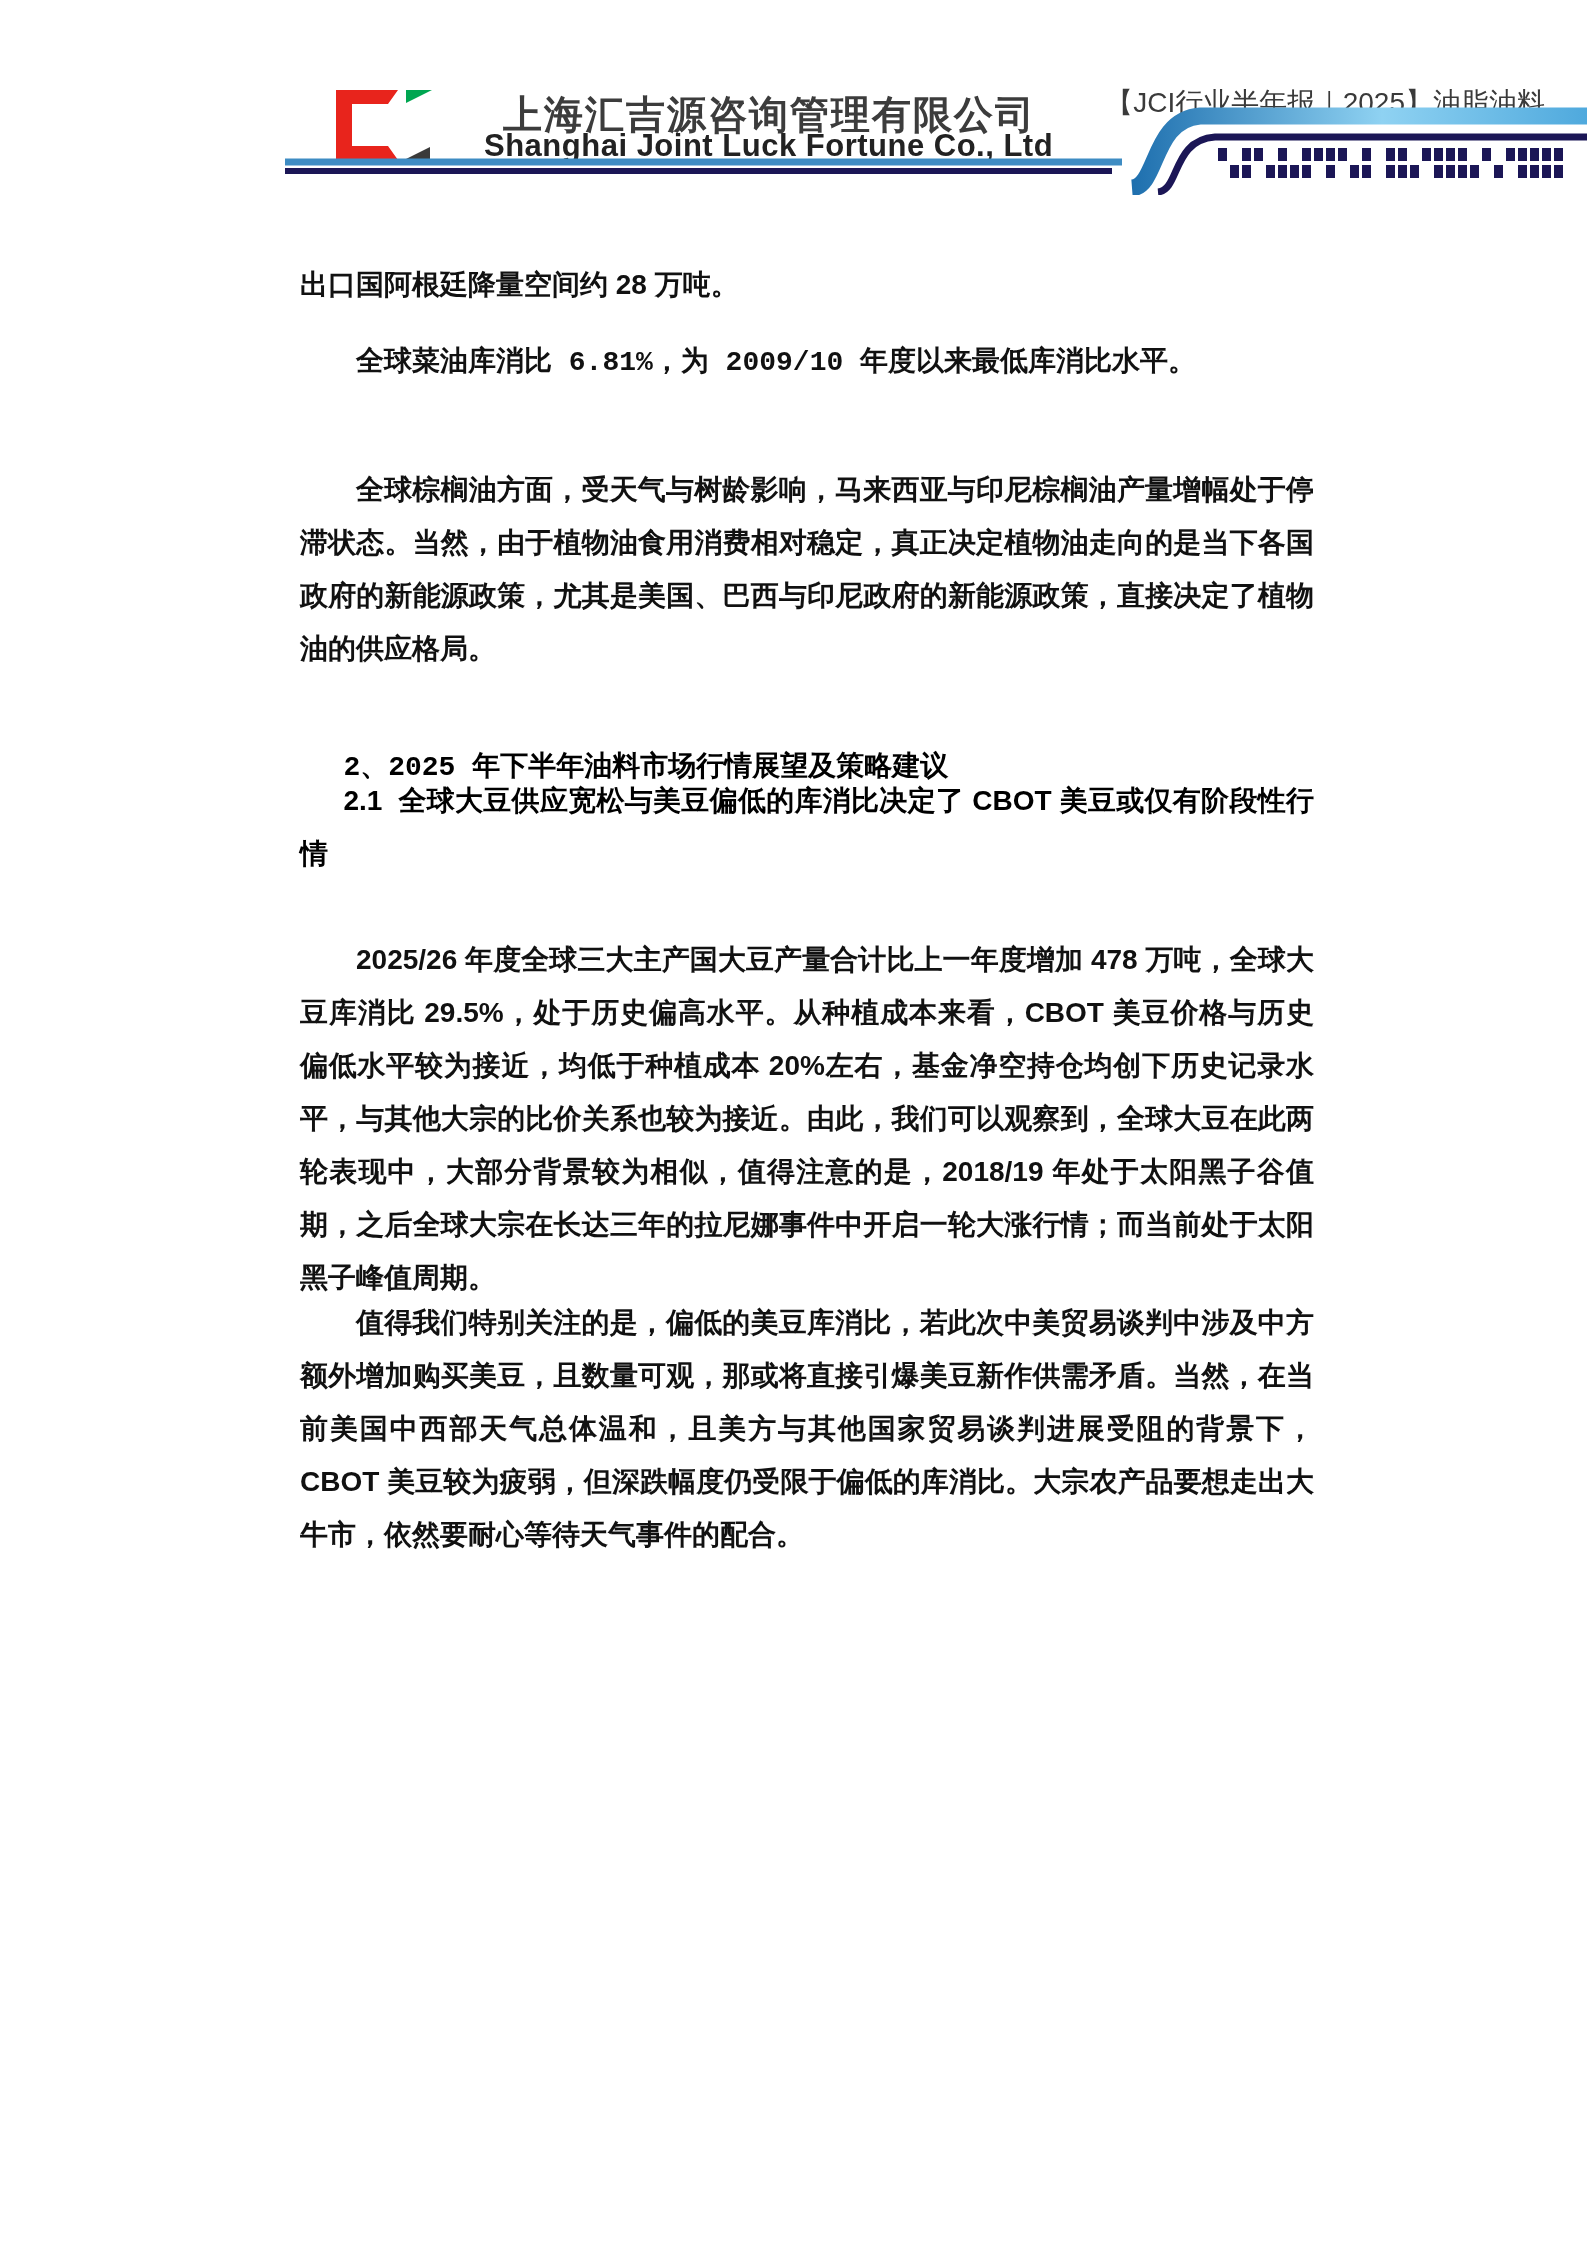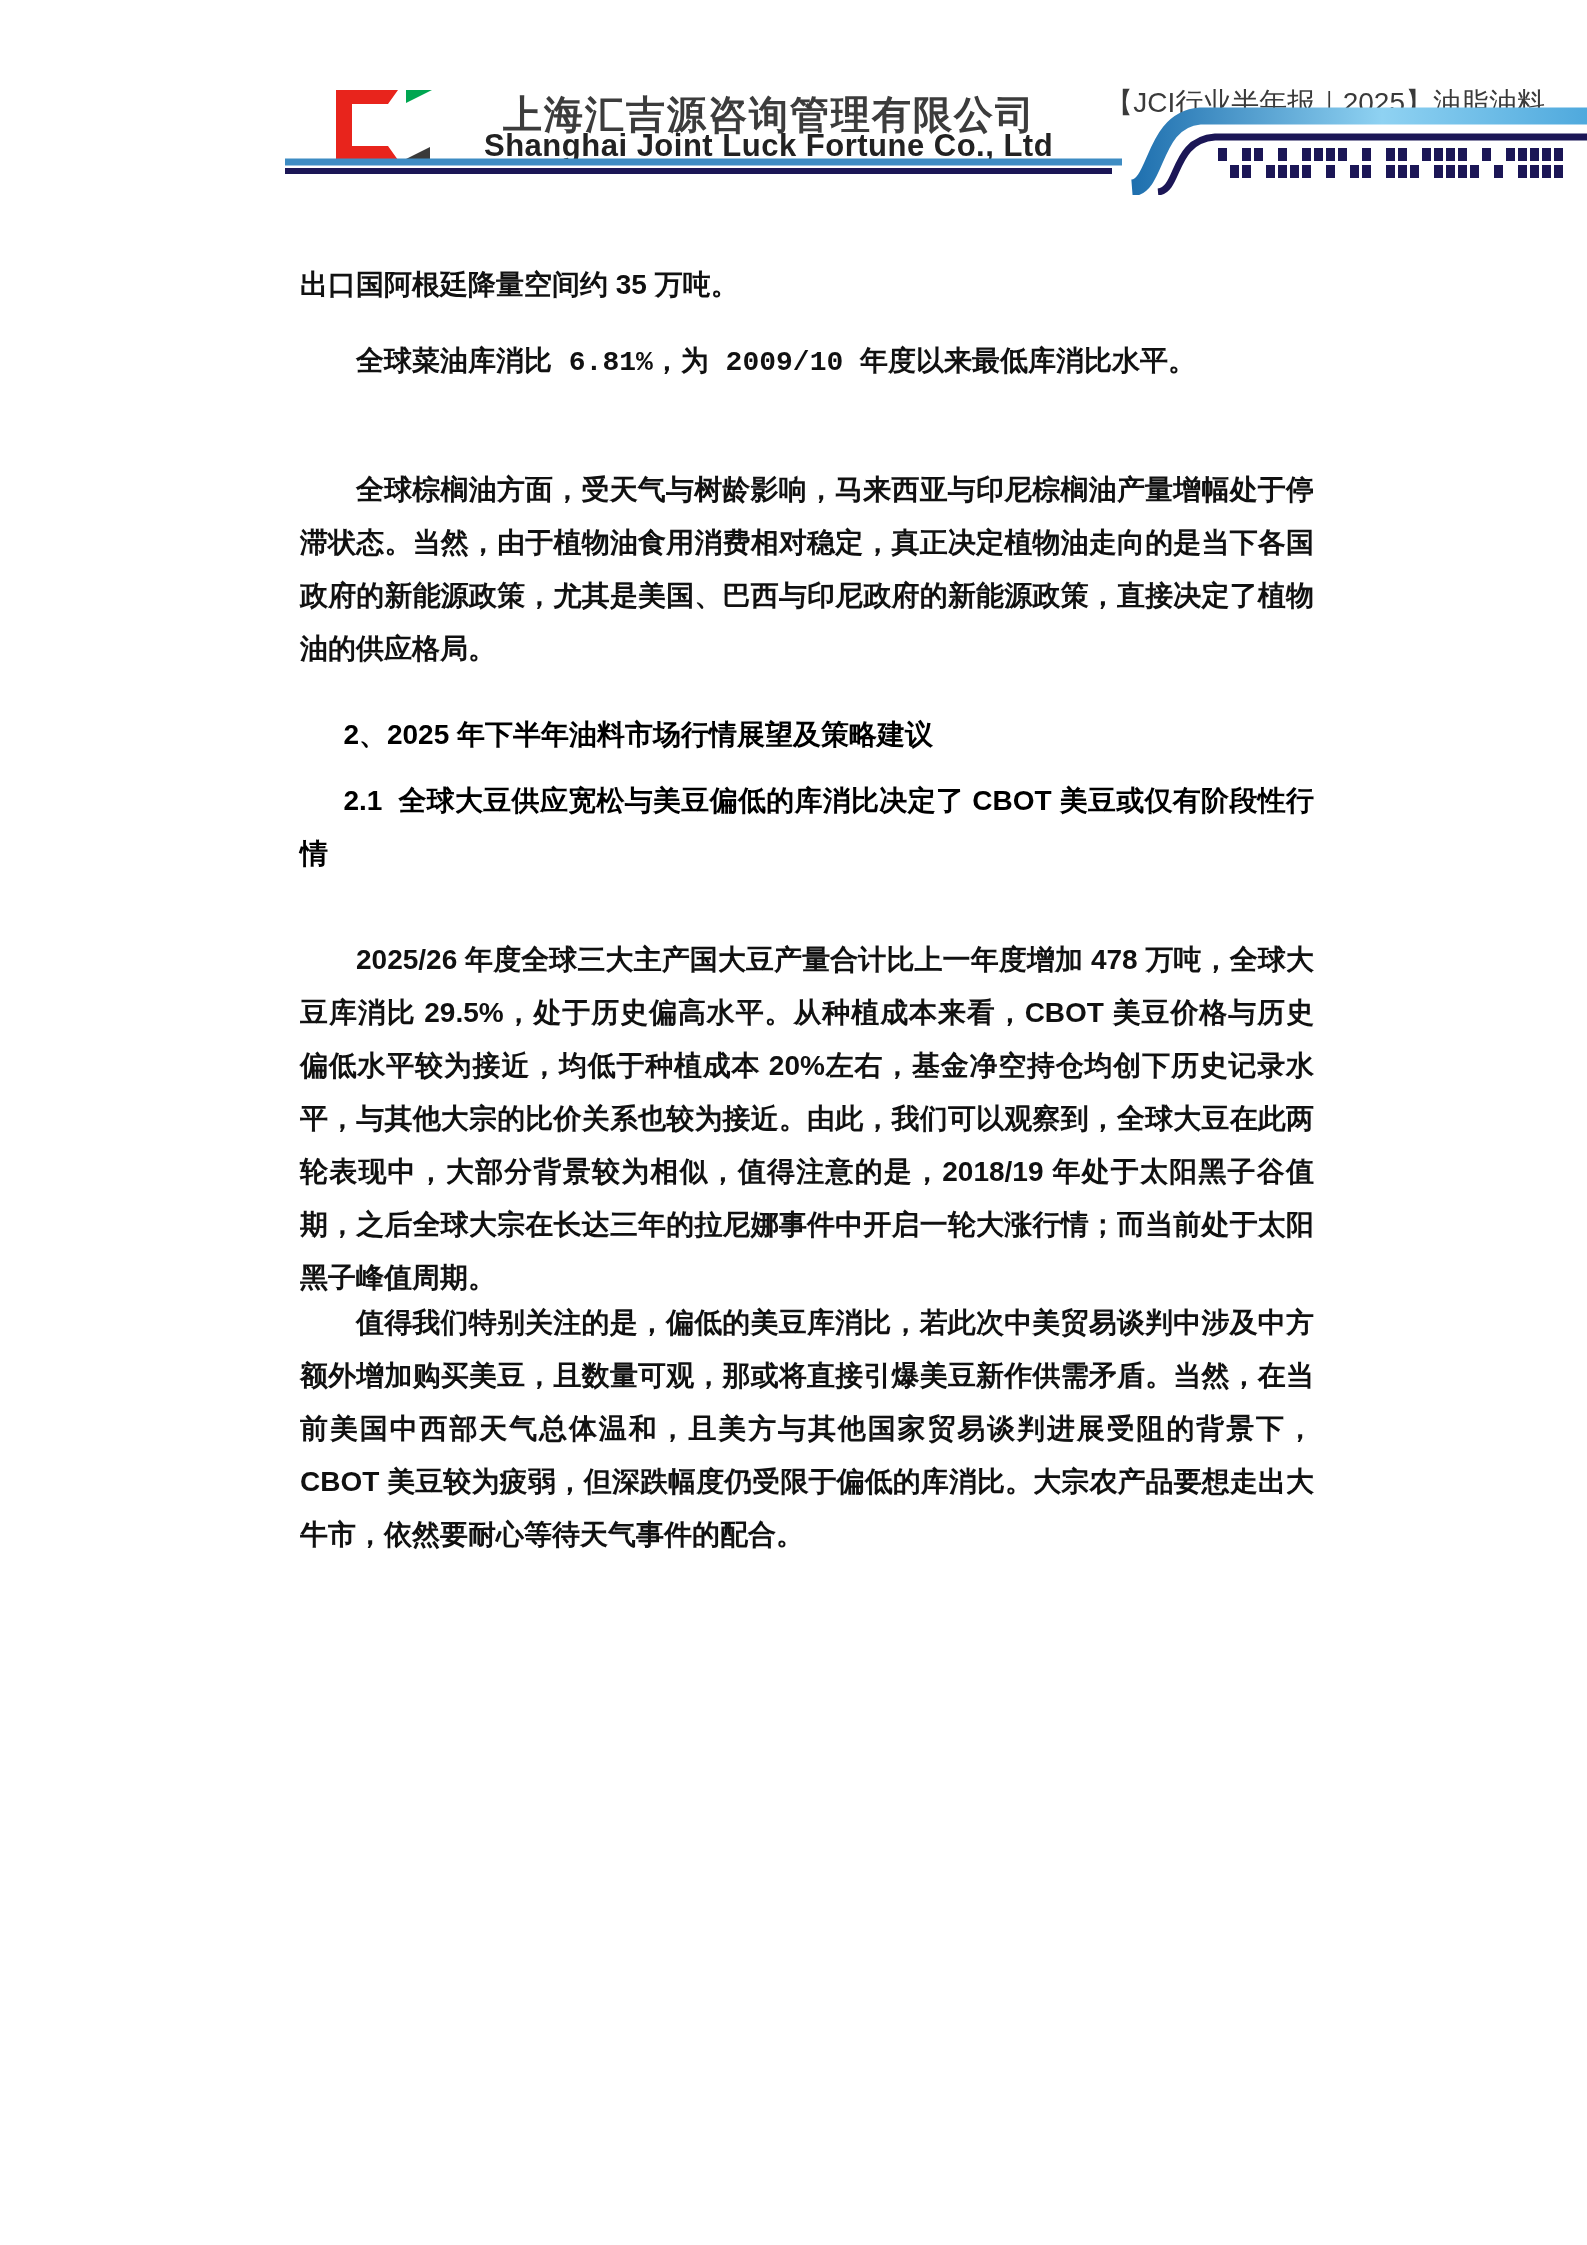--- a/index.html
+++ b/index.html
@@ -42,21 +42,21 @@
     color:#111111;text-align:justify;
   }
   .doc p,.doc h2,.doc h3{margin:0;padding:0;}
   .blk{position:absolute;left:0;width:1014px;}
   .indent{text-indent:2em;}
   .hd{font-weight:700;color:#000;}
   .hd-indent{text-indent:1.55em;}
   .b0{top:258px;}
   .b1{top:336px;font-family:Liberation Mono, monospace;}
   .b2{top:463px;}
-  .b3{top:708px;}
+  .b3{top:741px;font-family:Liberation Mono, monospace;}
   .b4{top:774px;}
   .b5{top:933px;}
   .b6{top:1296px;}
   
   .page-number{
     position:absolute;left:903px;top:2090px;width:64px;
     text-align:right;font-size:27px;font-weight:400;color:#111;
   }
 </style>
 </head>
@@ -147,21 +147,21 @@
         <span class="bc-cell on"></span>
         <span class="bc-cell"></span>
         <span class="bc-cell on"></span>
         <span class="bc-cell on"></span>
         <span class="bc-cell on"></span>
         <span class="bc-cell on"></span>
       </div>
     </div>
 
   <div class="doc">
-    <p class="blk b0">出口国阿根廷降量空间约 35 万吨。</p>
+    <p class="blk b0">出口国阿根廷降量空间约 28 万吨。</p>
     <p class="blk b1 indent">全球菜油库消比 6.81%，为 2009/10 年度以来最低库消比水平。</p>
     <p class="blk b2 indent">全球棕榈油方面，受天气与树龄影响，马来西亚与印尼棕榈油产量增幅处于停滞状态。当然，由于植物油食用消费相对稳定，真正决定植物油走向的是当下各国政府的新能源政策，尤其是美国、巴西与印尼政府的新能源政策，直接决定了植物油的供应格局。</p>
     <h2 class="blk b3 hd hd-indent" style="font-size:28px;">2、2025 年下半年油料市场行情展望及策略建议</h2>
     <h3 class="blk b4 hd hd-indent" style="font-size:28px;">2.1&nbsp; 全球大豆供应宽松与美豆偏低的库消比决定了 CBOT 美豆或仅有阶段性行情</h3>
     <p class="blk b5 indent">2025/26 年度全球三大主产国大豆产量合计比上一年度增加 478 万吨，全球大豆库消比 29.5%，处于历史偏高水平。从种植成本来看，CBOT 美豆价格与历史偏低水平较为接近，均低于种植成本 20%左右，基金净空持仓均创下历史记录水平，与其他大宗的比价关系也较为接近。由此，我们可以观察到，全球大豆在此两轮表现中，大部分背景较为相似，值得注意的是，2018/19 年处于太阳黑子谷值期，之后全球大宗在长达三年的拉尼娜事件中开启一轮大涨行情；而当前处于太阳黑子峰值周期。</p>
     <p class="blk b6 indent">值得我们特别关注的是，偏低的美豆库消比，若此次中美贸易谈判中涉及中方额外增加购买美豆，且数量可观，那或将直接引爆美豆新作供需矛盾。当然，在当前美国中西部天气总体温和，且美方与其他国家贸易谈判进展受阻的背景下，CBOT 美豆较为疲弱，但深跌幅度仍受限于偏低的库消比。大宗农产品要想走出大牛市，依然要耐心等待天气事件的配合。</p>
   </div>
 
   <div class="page-number">13</div>
 

